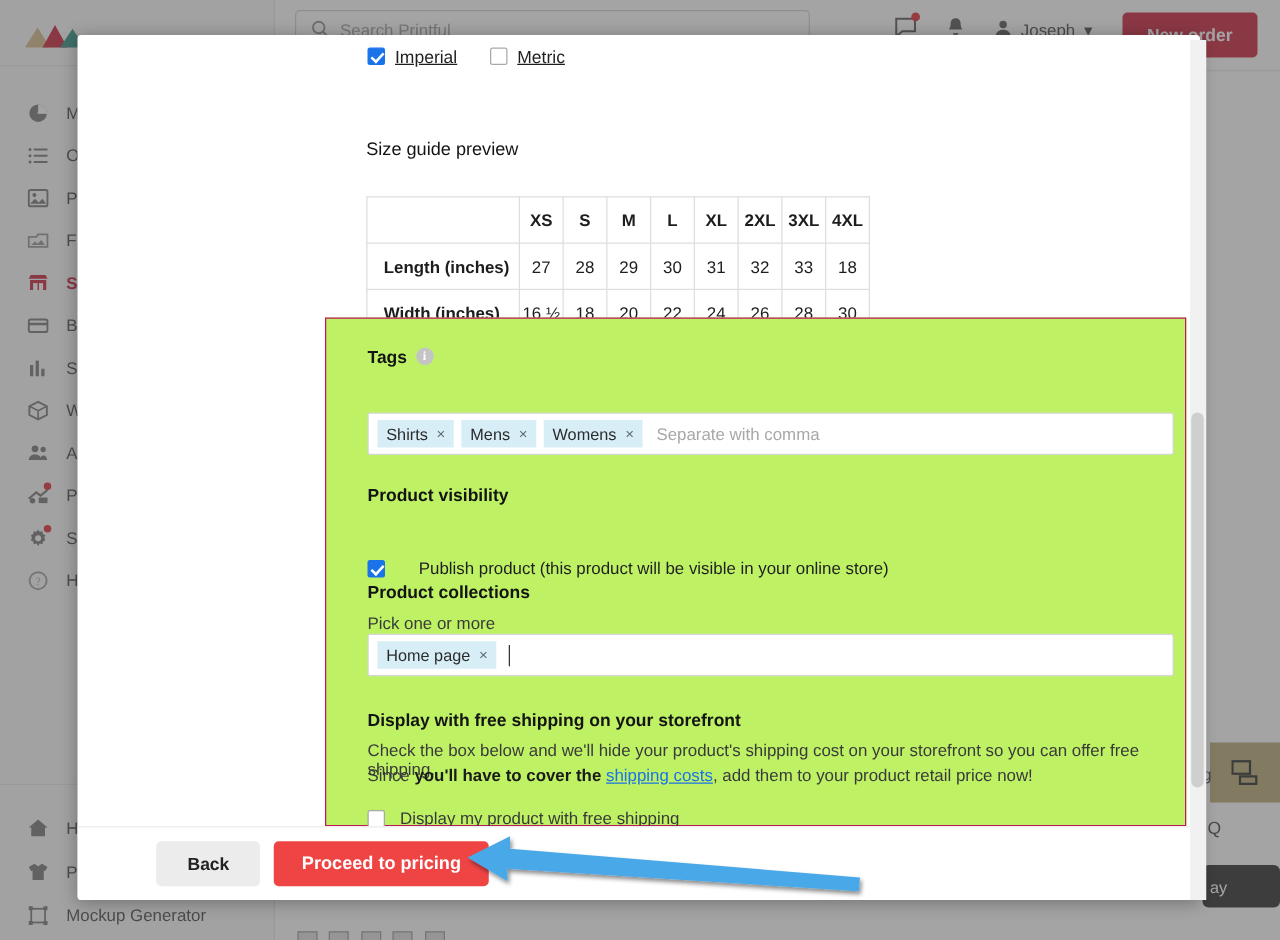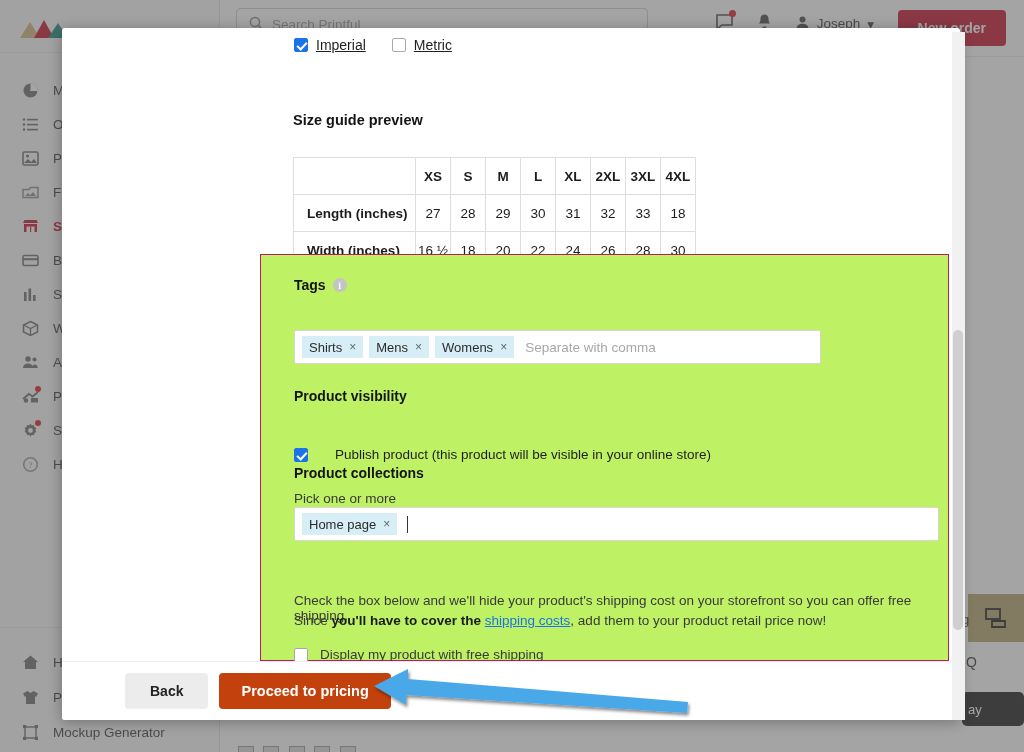--- a/index.html
+++ b/index.html
@@ -92,21 +92,21 @@
     position: absolute; left: 0; bottom: 0; width: 898px; height: 59px;
     background: #ffffff; border-top: 1px solid #ececec;
     display: flex; align-items: center; padding-left: 33px; gap: 11px;
   }
   .btn-back {
     height: 36px; padding: 0 25px; background: #ececec; color: #222;
     border: none; border-radius: 4px; font-size: 14px; font-weight: bold;
     font-family: "Liberation Sans", sans-serif; cursor: pointer; margin-left: 30px;
   }
   .btn-proceed {
-    height: 36px; padding: 0 22px; background: #c2410c; color: #ffffff;
+    height: 36px; padding: 0 22px; background: #ef4444; color: #ffffff;
     border: none; border-radius: 4px; font-size: 14.5px; font-weight: bold;
     font-family: "Liberation Sans", sans-serif; cursor: pointer;
   }
 
   
   .units-row {
     position: absolute; left: 232px; top: 9px;
     display: flex; align-items: center; gap: 26px; font-size: 14px; color: #1f1f1f; text-decoration: underline;
   }
   .cb-wrap { display: flex; align-items: center; gap: 8px; }
@@ -116,21 +116,21 @@
   }
   .cbx.checked { background: #1a73e8; border-color: #1a73e8; }
   .cbx.checked::after {
     content: ""; position: absolute; left: 4px; top: 1px; width: 4px; height: 8px;
     border: solid #fff; border-width: 0 2px 2px 0; transform: rotate(43deg);
   }
 
   
   .sg-title {
     position: absolute; left: 231px; top: 84px;
-    font-size: 14.5px; font-weight: bold; color: #141414;
+    font-size: 14.5px; font-weight: normal; color: #141414;
   }
   .sg-table {
     position: absolute; left: 231px; top: 129px;
     border-collapse: collapse; font-size: 13.5px; color: #1d1d1d;
   }
   .sg-table th, .sg-table td {
     border: 1px solid #dedede; padding: 0; text-align: center;
     height: 37px; min-width: 35px;
   }
   .sg-table th { font-weight: bold; }
@@ -151,21 +151,21 @@
 
   .tags-head {
     position: absolute; left: 33px; top: 22px; display: flex; align-items: center; gap: 7px;
   }
   .info-i {
     width: 14px; height: 14px; border-radius: 50%; background: #c4c4c4; color: #fff;
     font-size: 10px; font-weight: bold; display: flex; align-items: center;
     justify-content: center; font-family: "Liberation Serif", serif;
   }
   .tags-input {
-    position: absolute; left: 33px; top: 75px; width: 527px; height: 34px;
+    position: absolute; left: 33px; top: 75px; width: 645px; height: 34px;
     border: 1px solid #d6d6d6; border-radius: 2px; background: #fff;
     display: flex; align-items: center; padding: 0 7px; gap: 6px;
   }
   .chip {
     background: #d7eef6; color: #2b2b2b; font-size: 13px;
     height: 22px; display: flex; align-items: center; gap: 7px; padding: 0 7px;
   }
   .chip .x { color: #5d6b6f; font-size: 12px; cursor: pointer; }
   .tags-ph { color: #a8a8a8; font-size: 13.5px; margin-left: 5px; }
 
@@ -539,20 +539,21 @@
           <div class="coll-input">
             <span id="coll-chips" style="display:flex;align-items:center;gap:6px">
                 <span class="chip">
                   <span>Home page</span>
                   <span class="x">×</span>
                 </span>
               </span>
             <span class="caret"></span>
           </div>
 
+          <div class="lbl-bold fs-title">Display with free shipping on your storefront</div>
           <div class="fs-p1">Check the box below and we'll hide your product's shipping cost on your storefront so you can offer free shipping.</div>
           <div class="fs-p2">
             <span>Since </span><b>you'll have to cover the </b><a class="fs-link" href="#">shipping costs</a><span>, add them to your product retail price now!</span>
           </div>
           <label class="fs-row">
             <span class="cbx"></span>
             <span class="lbl-norm">Display my product with free shipping</span>
           </label>
 
         </div>

